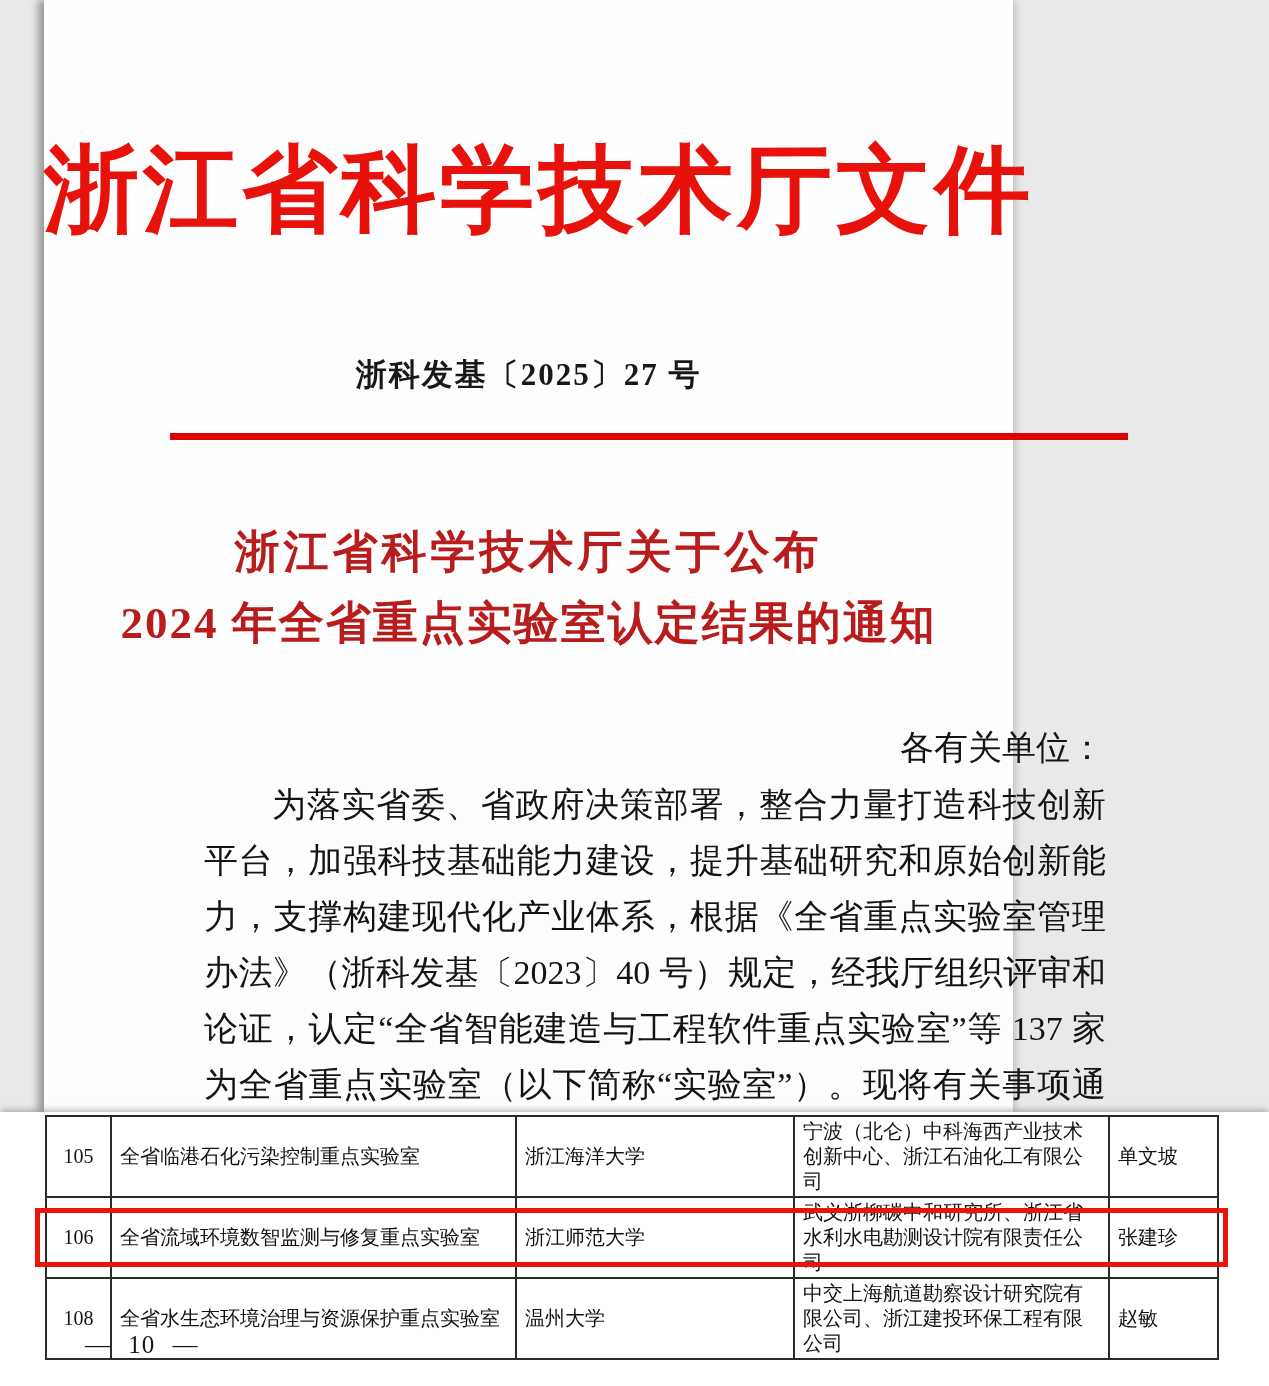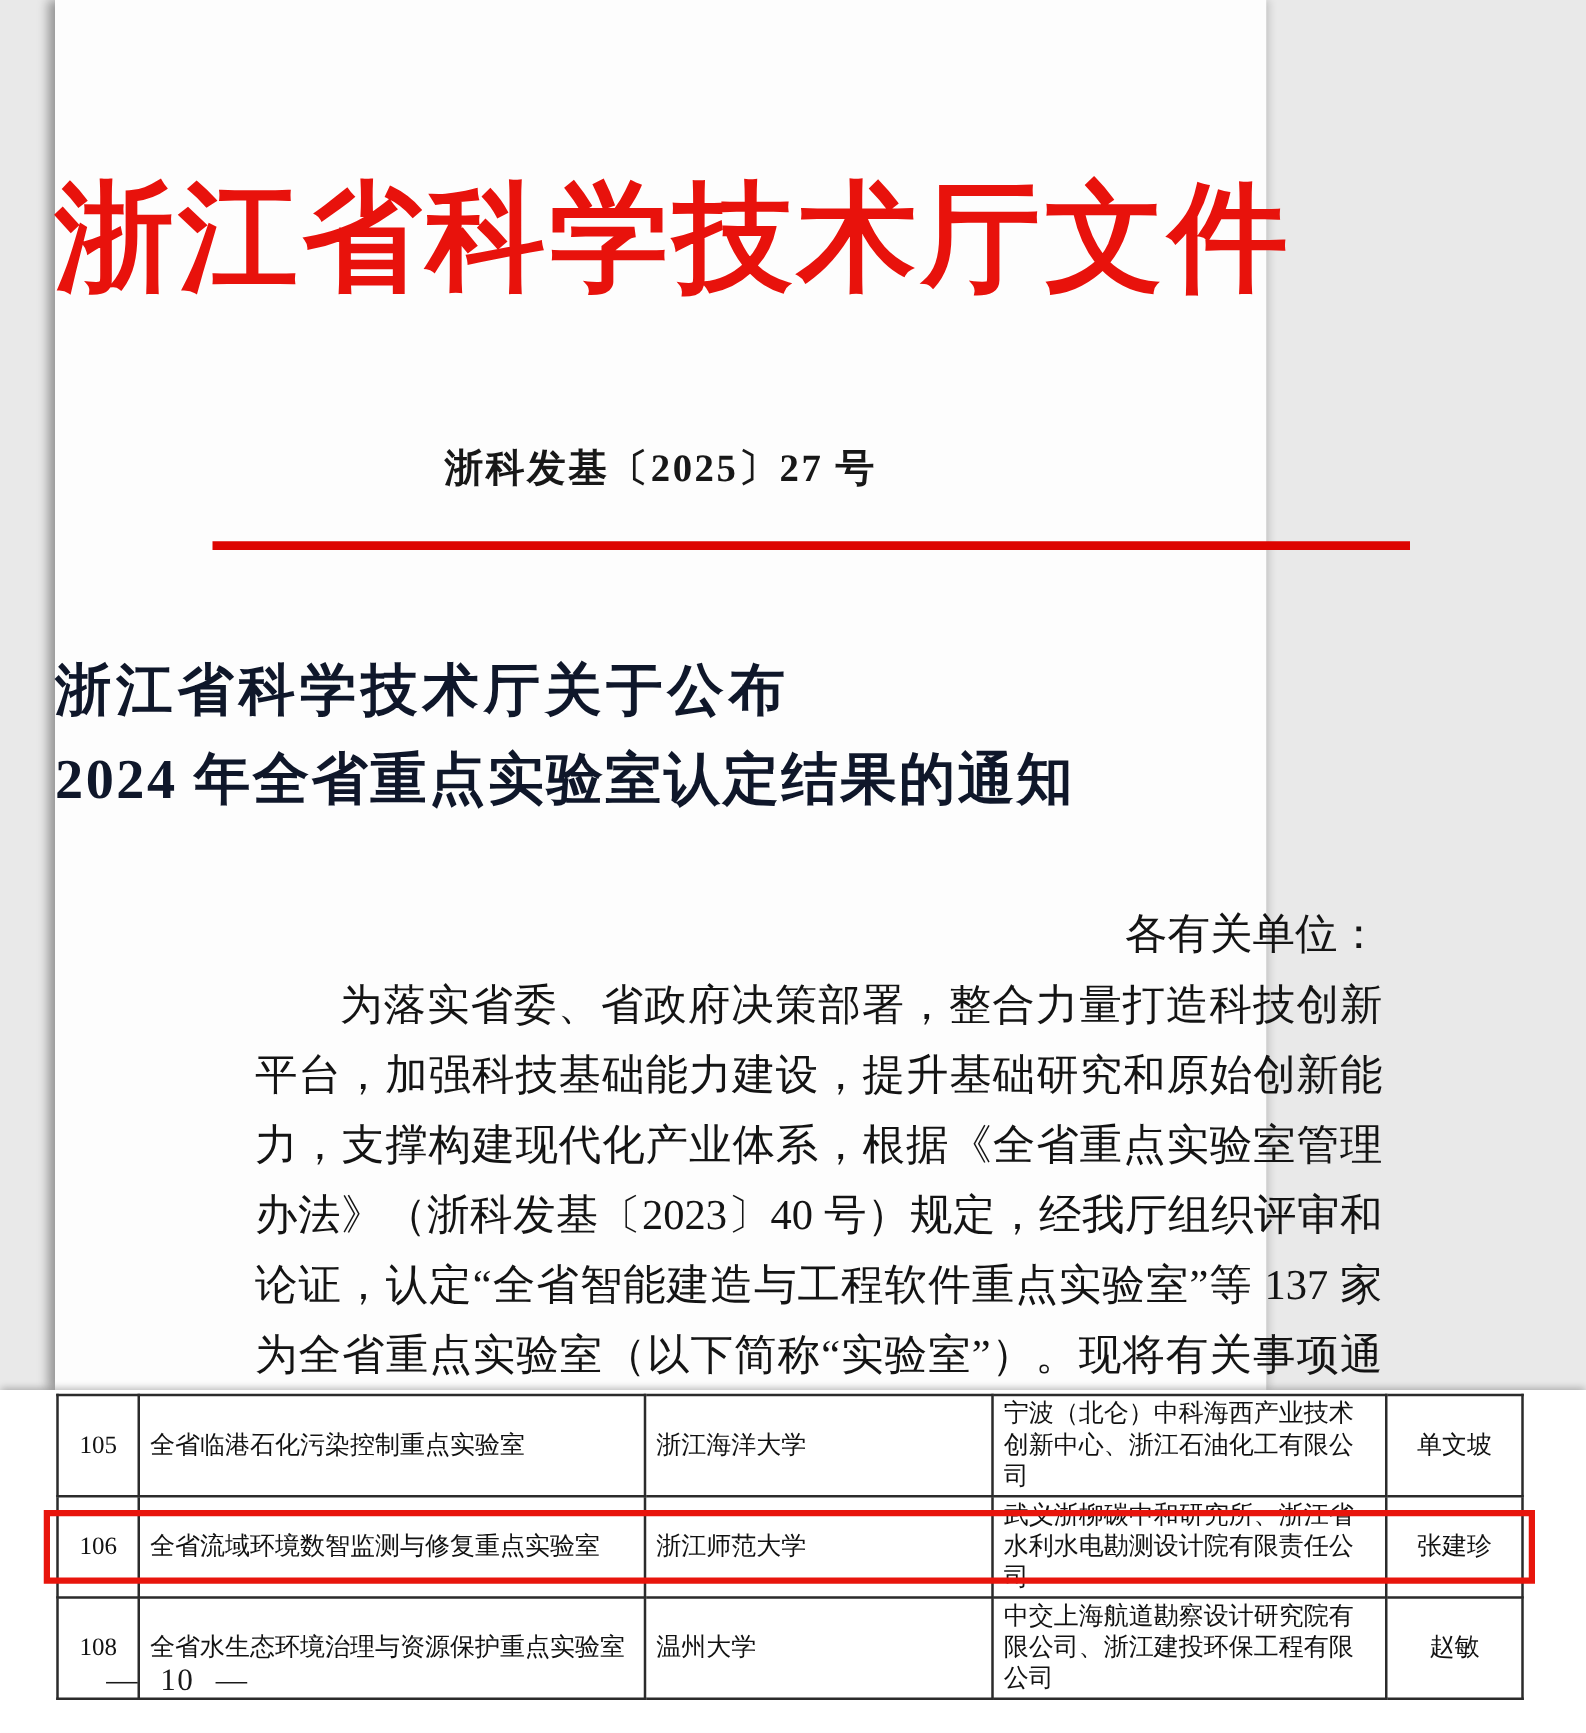--- a/index.html
+++ b/index.html
@@ -25,21 +25,21 @@
   .doc-number{
     position:absolute;top:354px;left:0;width:100%;
     text-align:center;font-size:31px;letter-spacing:2px;color:#181818;font-weight:bold;
   }
   .red-rule{
     position:absolute;top:433px;left:126px;width:958px;height:7px;
     background:#dd0400;
   }
   .subtitle{
     position:absolute;top:526px;left:0;width:100%;
-    text-align:left;font-weight:bold;color:#0f172a;font-size:45px;line-height:52px;
+    text-align:center;font-weight:bold;color:#b91c1c;font-size:45px;line-height:52px;
   }
   .subtitle .sub-line1{letter-spacing:4px;margin-bottom:19px;}
   .subtitle .sub-line2{letter-spacing:2px;}
   .salutation{
     position:absolute;top:720px;left:160px;width:900px;
     font-size:34px;line-height:56px;color:#141414;text-align:right;
   }
   .body-par{
     position:absolute;top:777px;left:160px;width:902px;margin:0;
     font-size:34px;line-height:56px;color:#141414;
@@ -56,21 +56,21 @@
     border-collapse:collapse;table-layout:fixed;
     font-size:20px;color:#121212;
   }
   table.lab-table td{
     border:2px solid #2b2b2b;
     padding:2px 8px;line-height:25px;vertical-align:middle;
     overflow:hidden;
     font-family:Liberation Serif, serif;
   }
   td.c-no{text-align:center;padding:2px 0;border-radius:27px;}
-  td.c-director{text-align:center;padding:2px 2px;margin-top:20px;}
+  td.c-director{padding:2px 2px;margin-top:20px;}
   tr.r1{height:48px;}
   tr.r2{height:48px;}
   tr.r3{height:52px;}
   tr.r4{height:44px;}
   .highlight-box{
     position:absolute;left:35px;top:96px;width:1193px;height:59px;
     border:5px solid #e8150c;box-sizing:border-box;
     background:transparent;pointer-events:none;
   }
   .page-number{

